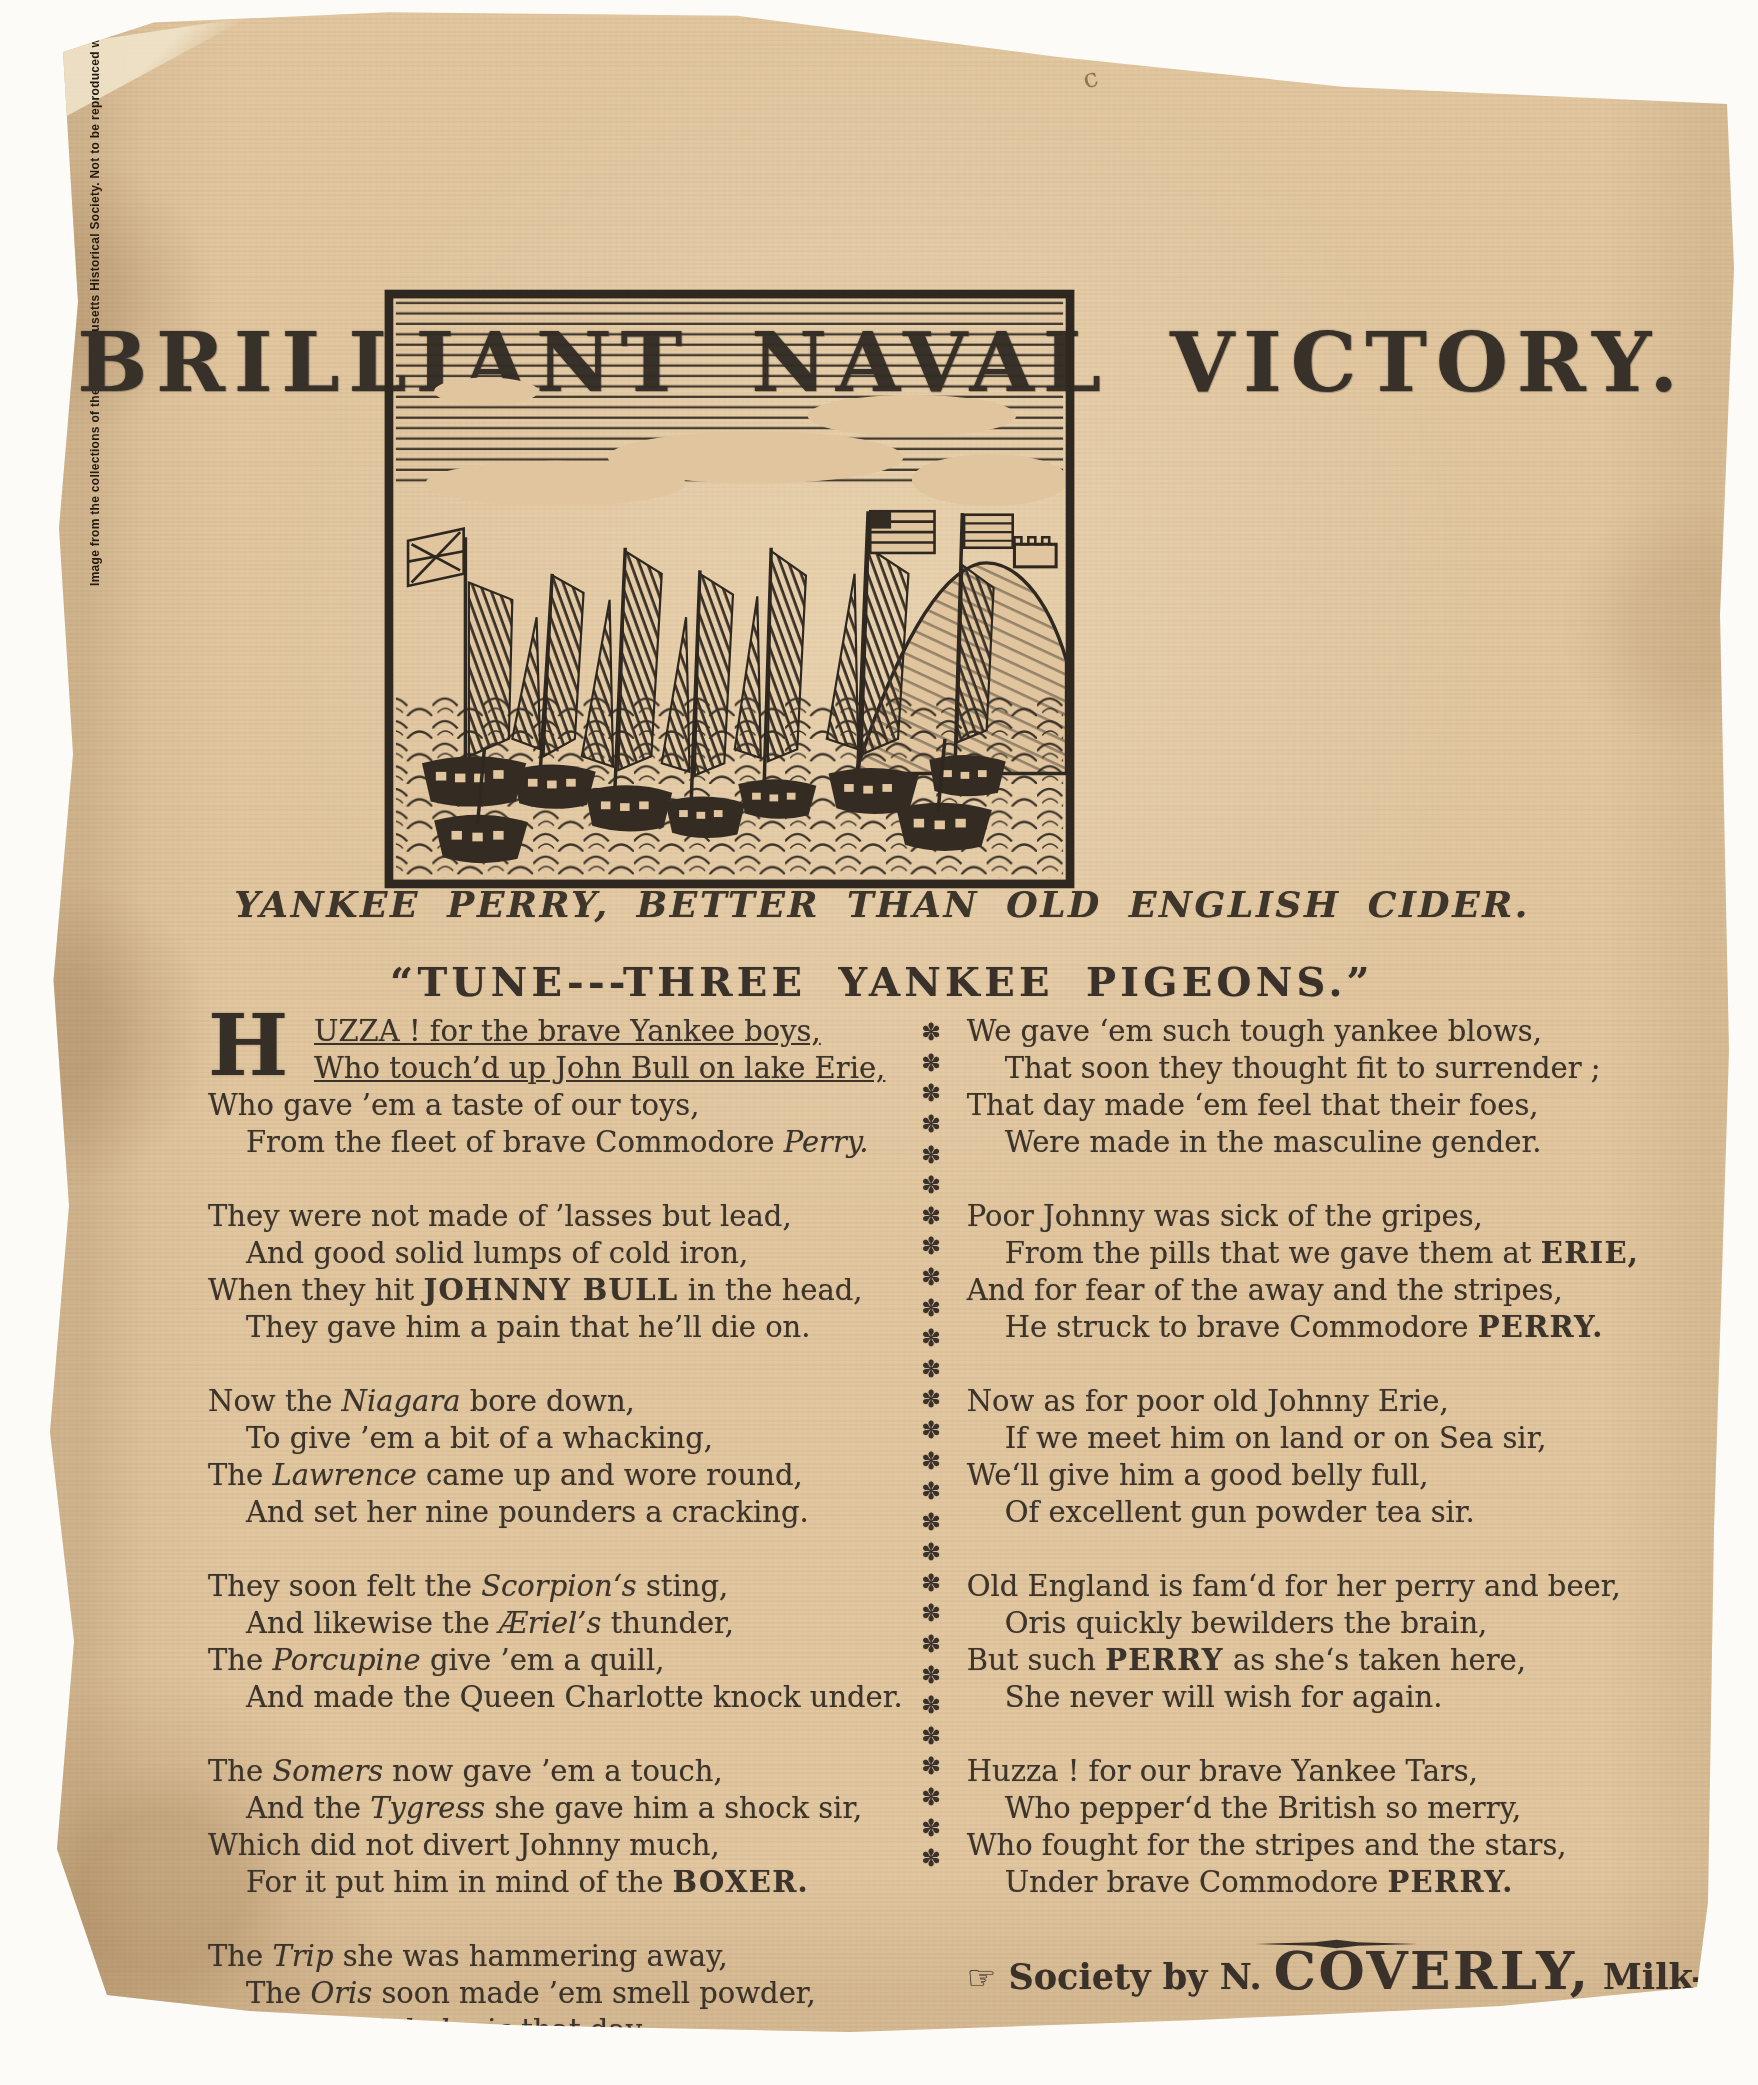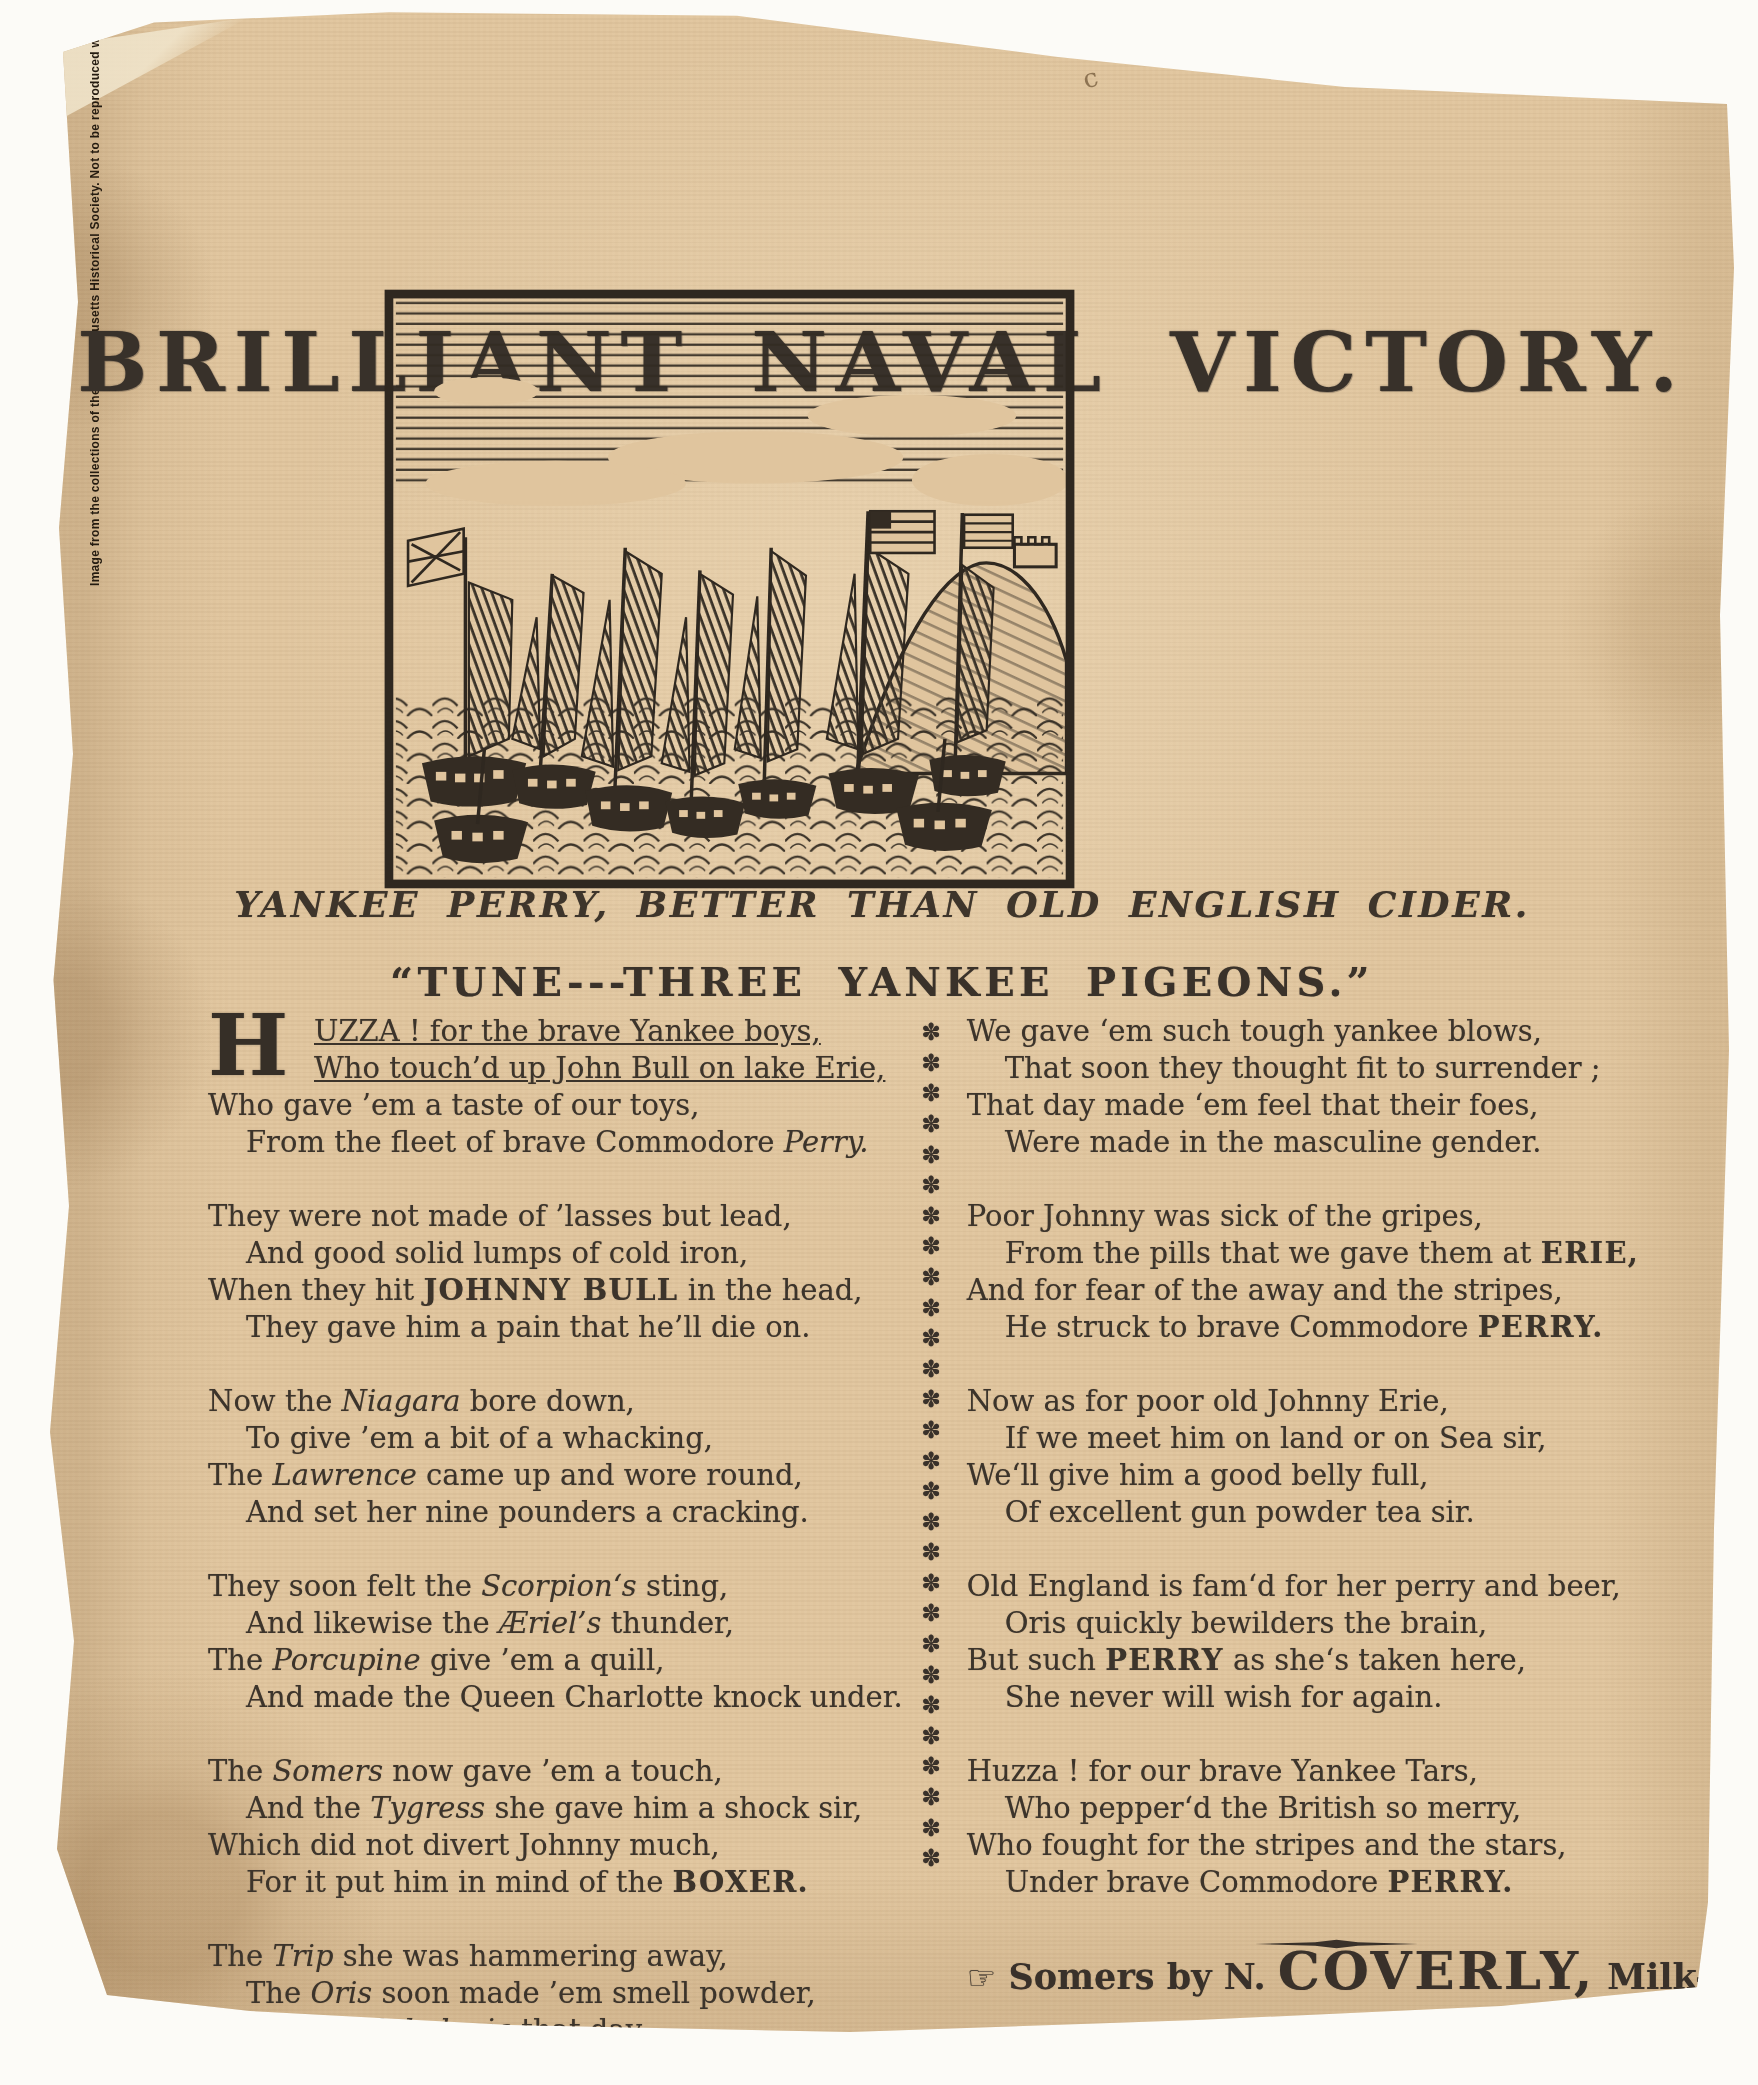--- a/index.html
+++ b/index.html
@@ -350,18 +350,18 @@
         <div class="stanza">
           <div class="line"><span>Huzza ! for our brave Yankee Tars,</span></div>
           <div class="line ind"><span>Who pepper‘d the British so merry,</span></div>
           <div class="line"><span>Who fought for the stripes and the stars,</span></div>
           <div class="line ind"><span>Under brave Commodore </span><span class="bc">PERRY.</span></div>
         </div>
         <div class="footer">
           <svg class="rule" width="165" height="12" viewBox="0 0 190 14">
             <path d="M0 7 L70 5 L95 2 L120 5 L190 7 L120 9 L95 12 L70 9 Z" fill="#39312a"></path>
           </svg>
-          <div class="footer-line"><span class="manicule">☞</span><span> Somers by N. </span><span class="printer">COVERLY,</span><span> Milk-Street.</span></div>
+          <div class="footer-line"><span class="manicule">☞</span><span> Society by N. </span><span class="printer">COVERLY,</span><span> Milk-Street.</span></div>
         </div>
       </div>
   </div>
 </div>
 
 
 </body></html>

